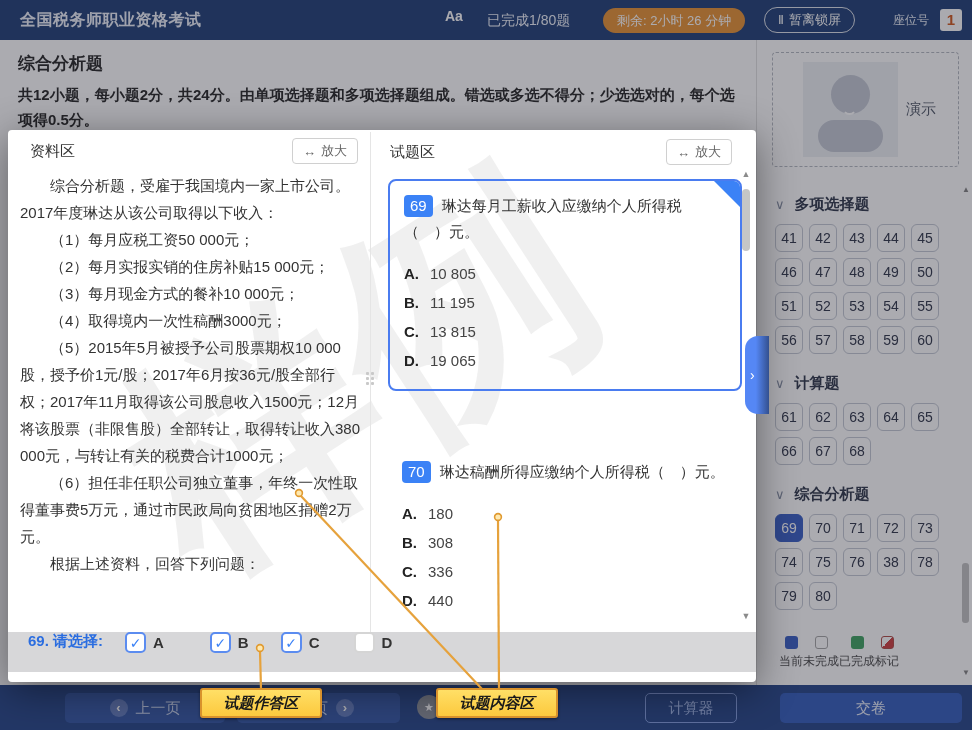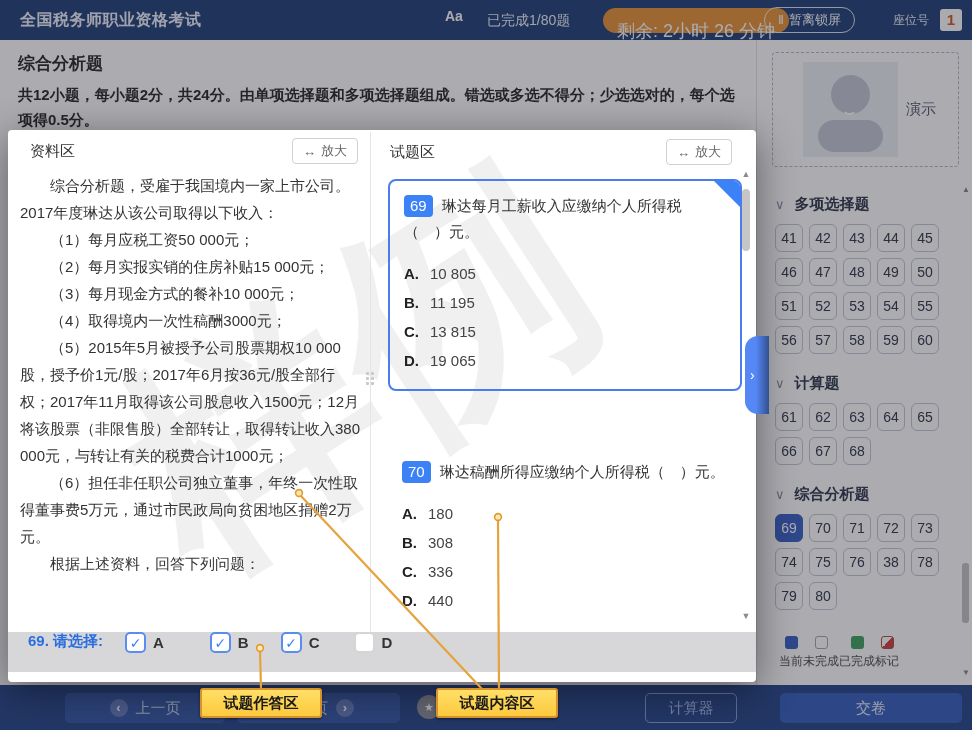--- a/index.html
+++ b/index.html
@@ -5,22 +5,22 @@
   html,body{margin:0;padding:0;background:#666;}
   .screen{position:relative;width:972px;height:730px;overflow:hidden;background:#fff;
           font-family:"Liberation Sans","DejaVu Sans",sans-serif;-webkit-font-smoothing:antialiased;}
   .screen *{box-sizing:border-box;}
 
   
   .topbar{position:absolute;left:0;top:0;width:972px;height:40px;background:#2d4a7e;}
   .app-title{position:absolute;left:20px;top:10px;color:#eef2fa;font-size:16px;font-weight:bold;letter-spacing:.5px;}
   .font-ico{position:absolute;left:445px;top:8px;color:#fff;cursor:pointer;font-weight:bold;font-size:14px;}
   .progress-text{position:absolute;left:487px;top:12px;color:#eef2fa;font-size:14px;}
-  .timer-pill{position:absolute;left:603px;top:8px;height:25px;line-height:25px;padding:11px 14px;border-radius:13px;
-              background:#e8983f;color:#fff;font-size:18px;}
+  .timer-pill{position:absolute;left:603px;top:8px;height:25px;line-height:25px;padding:0 14px;border-radius:13px;
+              background:#e8983f;color:#fff;font-size:13px;}
   .lock-pill{position:absolute;left:764px;top:7px;height:26px;line-height:24px;padding:0 13px;border-radius:14px;
              border:1px solid rgba(255,255,255,.85);color:#fff;font-size:13px;cursor:pointer;}
   .lock-pill .pico{font-size:12px;margin-right:5px;}
   .seat-label{position:absolute;left:893px;top:12px;color:#eef2fa;font-size:12px;}
   .seat-box{position:absolute;left:940px;top:9px;width:22px;height:22px;background:#fdfdfd;border-radius:3px;
             text-align:center;line-height:22px;color:#d4622a;font-weight:bold;font-size:15px;}
 
   
   .content-area{position:absolute;left:0;top:40px;width:756px;height:645px;background:#fff;}
   .page-title{position:absolute;left:18px;top:12px;font-size:17px;font-weight:bold;color:#333;}
@@ -119,21 +119,21 @@
 
   
   .drawer-handle{position:absolute;left:745px;top:336px;width:24px;height:78px;z-index:101;border:none;cursor:pointer;
                  border-radius:13px 0 0 13px;background:linear-gradient(to right,#5587f5 45%,#33508f);color:#fff;
                  font-size:14px;text-align:left;padding:0 0 0 5px;}
 
   
   .ann-svg{position:absolute;inset:0;z-index:150;pointer-events:none;}
   .callout{position:absolute;top:688px;width:122px;height:30px;z-index:160;background:linear-gradient(#ffdf66,#fcc93e);
            border:2px solid #d8922c;border-radius:3px;display:flex;align-items:center;justify-content:center;
-           font-size:15px;font-weight:bold;color:#1a1a1a;box-shadow:0 1px 3px rgba(0,0,0,.45);}
+           font-size:15px;font-weight:bold;color:#1a1a1a;box-shadow:0 1px 3px rgba(0,0,0,.45);font-style:italic;}
   .callout.a1{left:200px;}
   .callout.a2{left:436px;}
 </style>
 </head>
 <body>
 
 <div class="screen">
 
   <header class="topbar">
     <div class="app-title">全国税务师职业资格考试</div>

